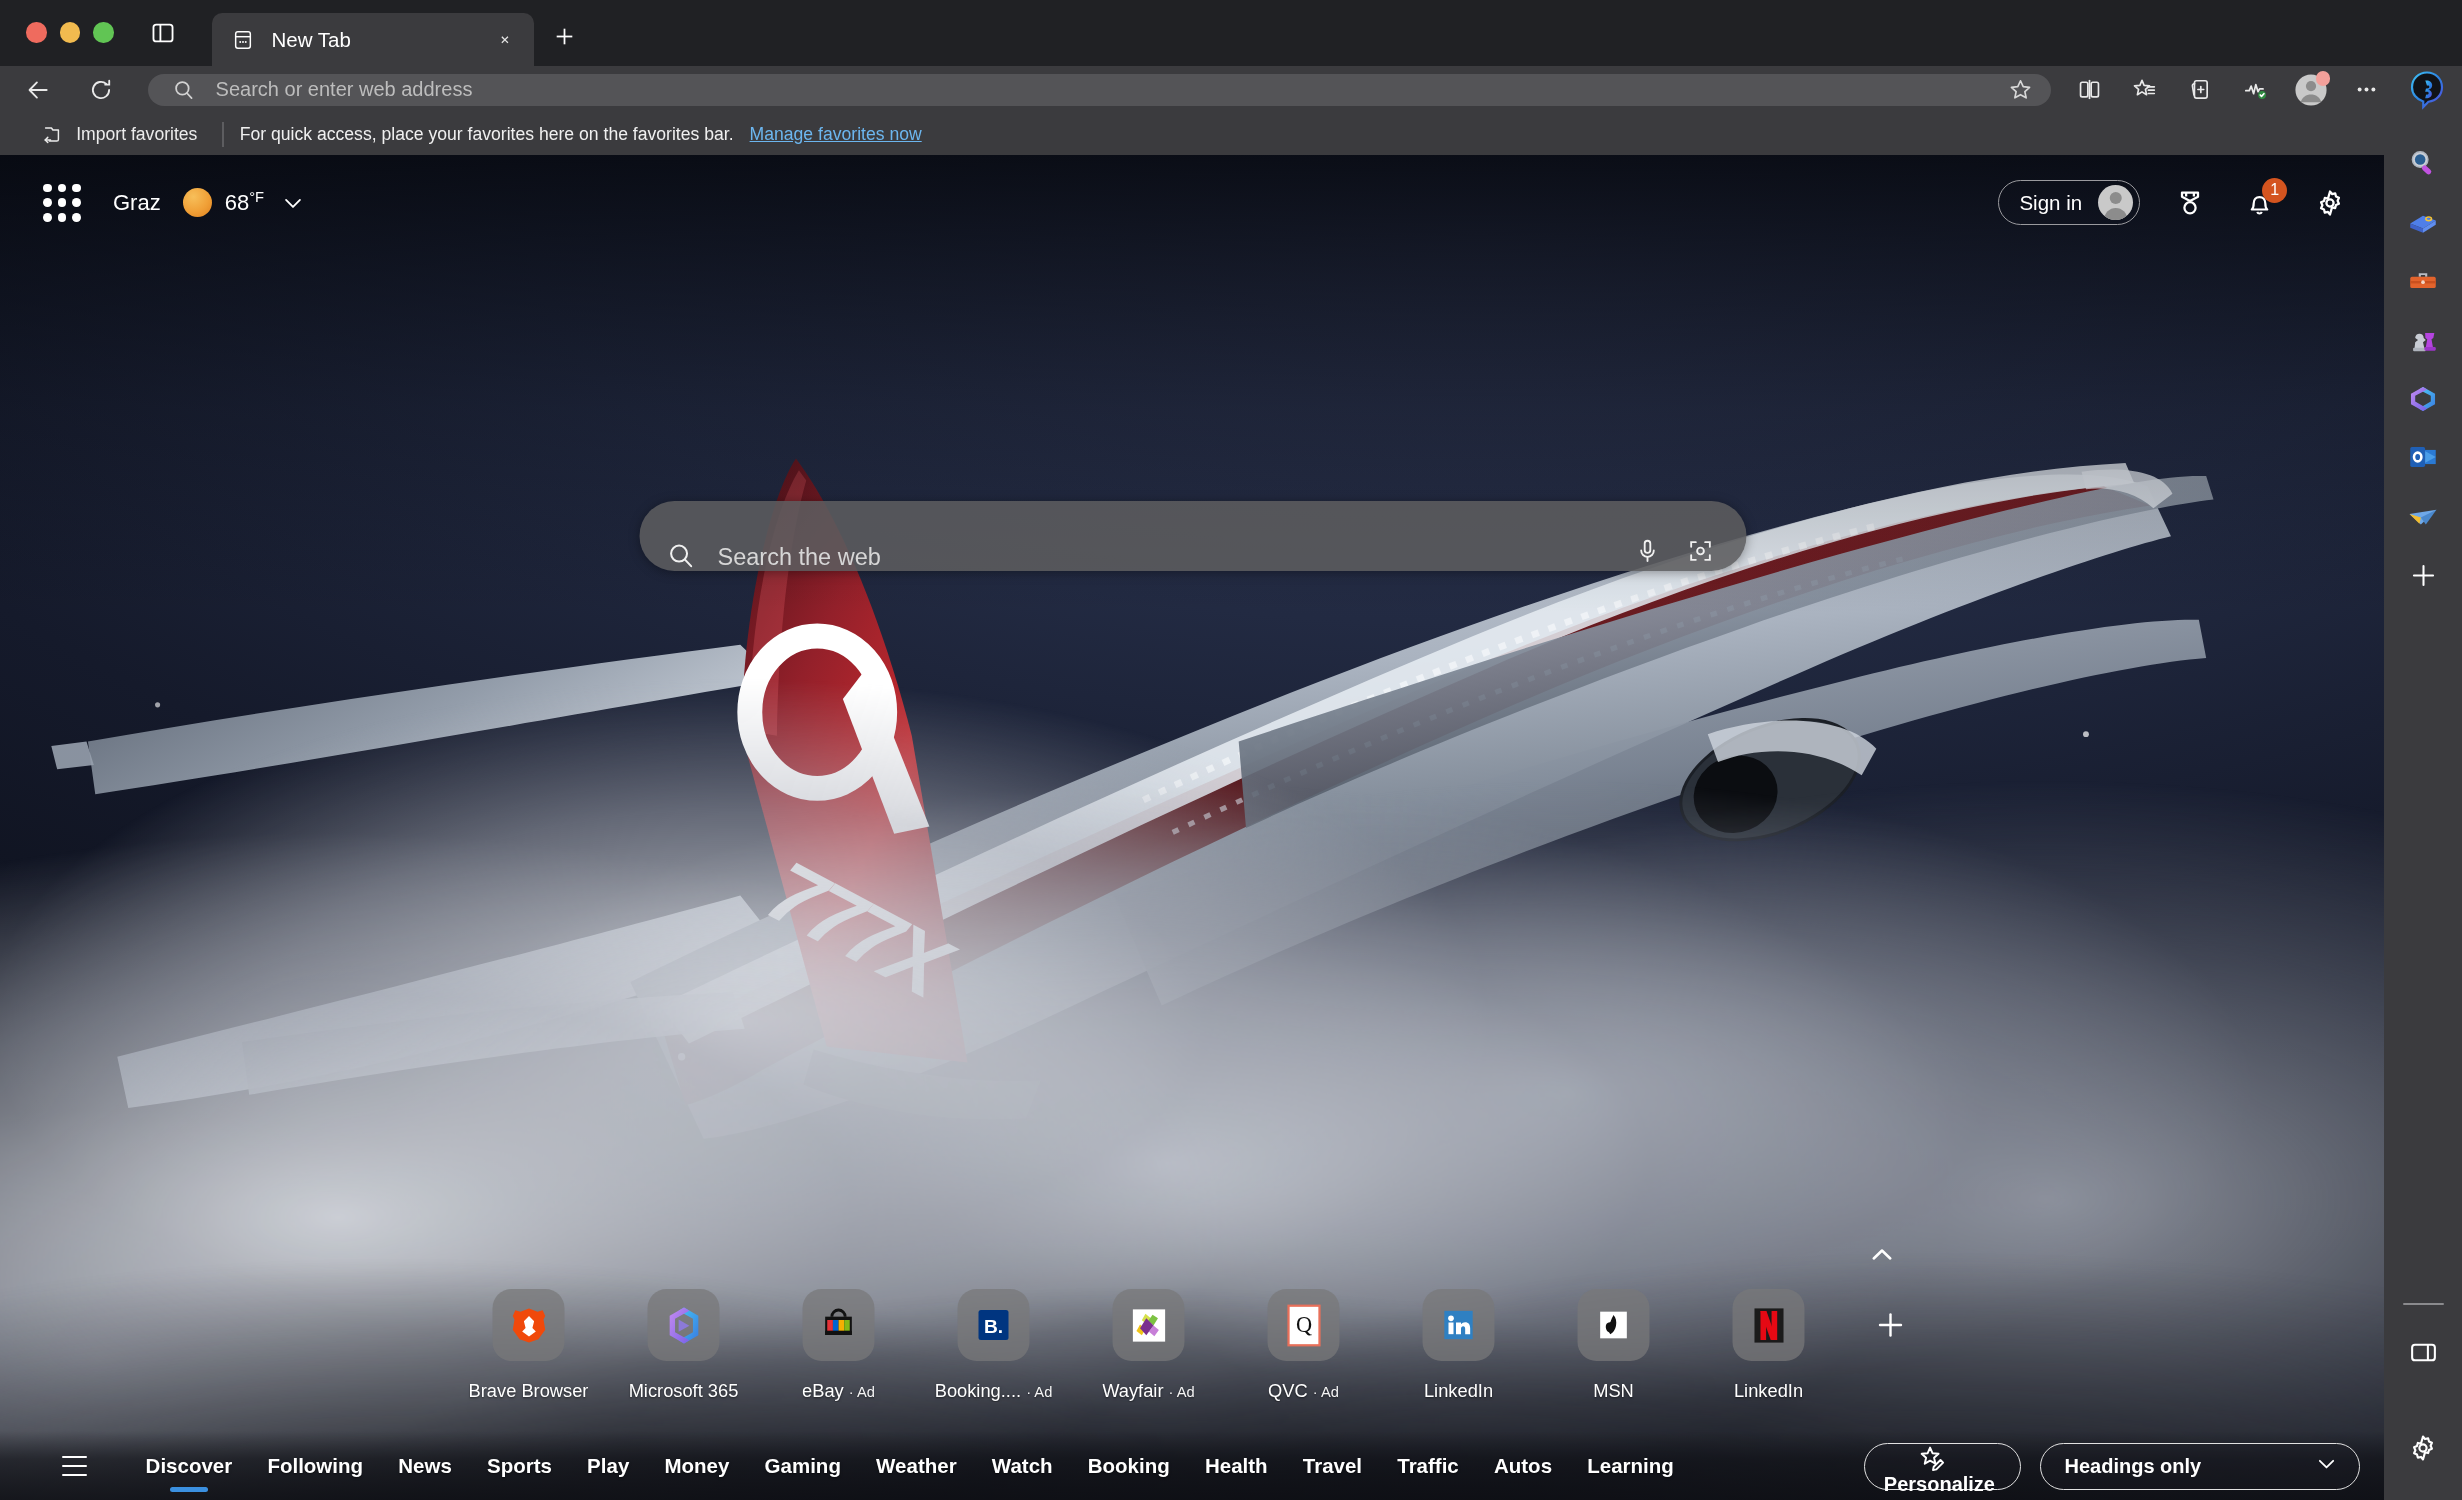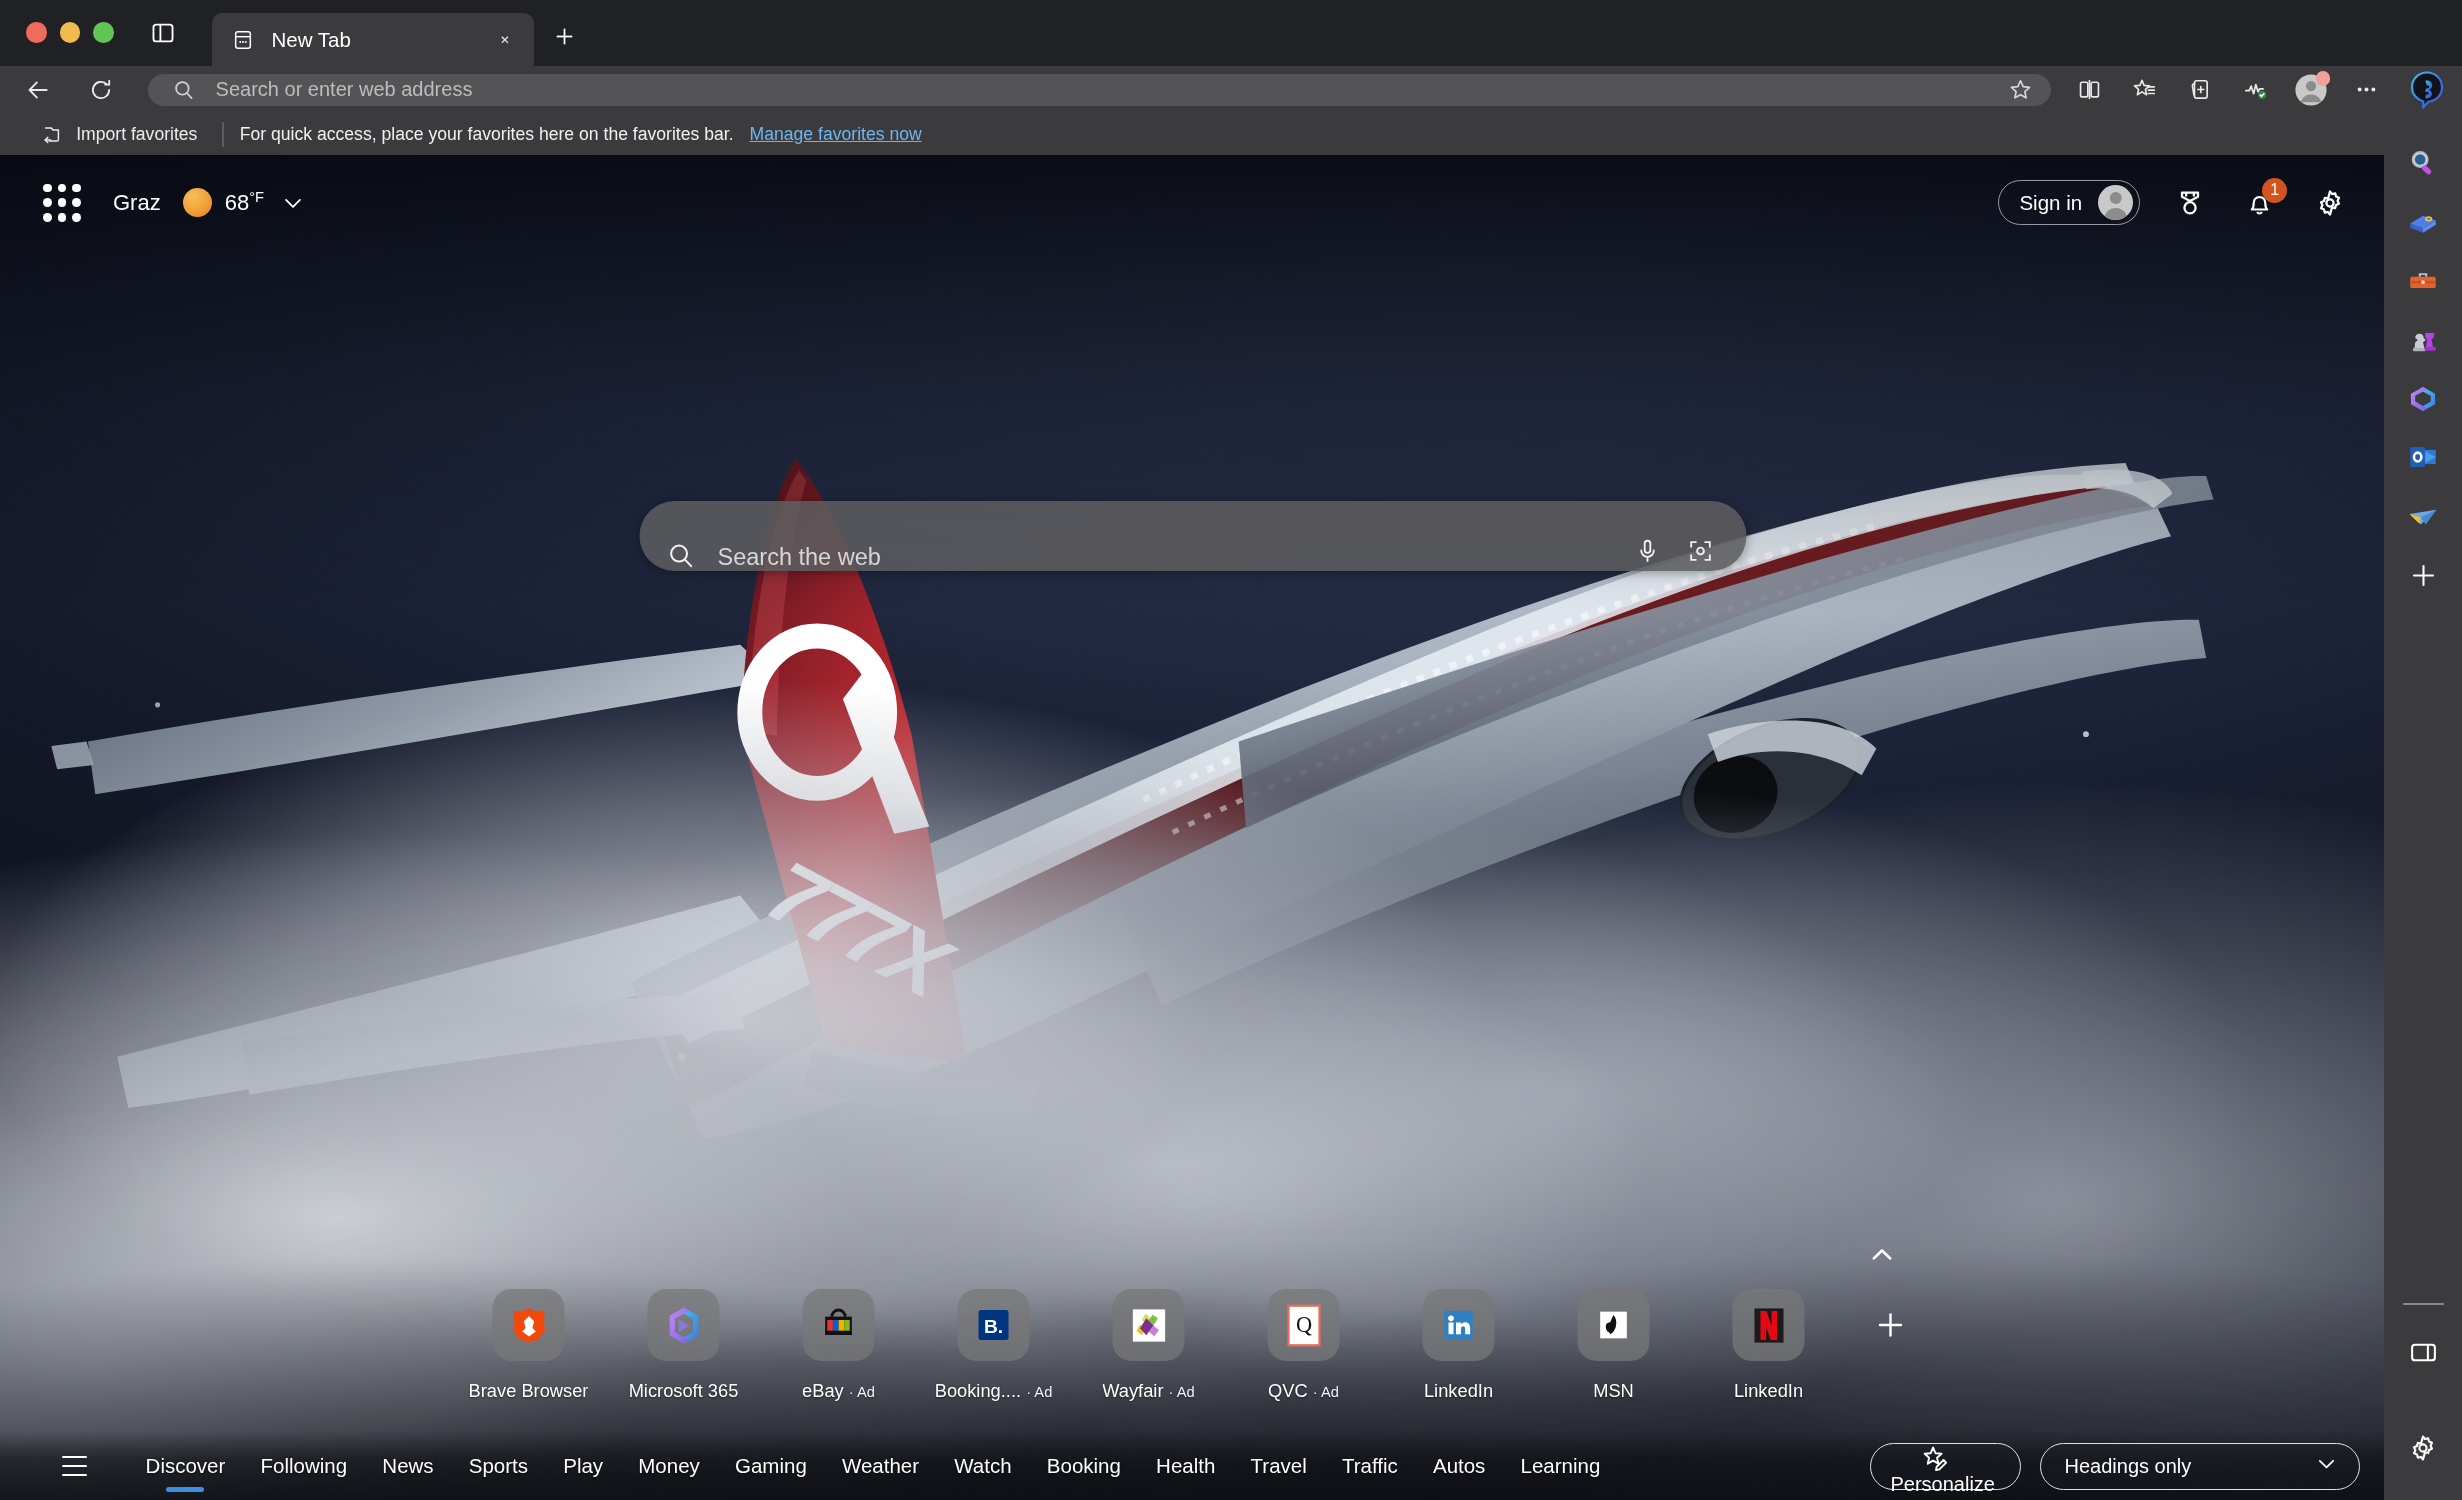--- a/index.html
+++ b/index.html
@@ -282,20 +282,21 @@
     z-index: 6;
   }
 
   
   #bottomnav {
     position: absolute; bottom: 0; left: 0; width: 100%; height: 70px;
     display: flex; align-items: center;
     background: linear-gradient(180deg, rgba(12,13,18,0.0) 0%, rgba(12,13,18,0.55) 40%, rgba(12,13,18,0.78) 100%);
     z-index: 6;
     padding: 0 25px 0 62px;
+    font-weight: bold;
   }
   #hamburger { width: 32px; height: 32px; display:flex;flex-direction:column;justify-content:center;gap:6.6px; flex:0 0 32px;}
   #hamburger i { display:block; height: 2.2px; background:#fff; border-radius:1.5px; }
   #hamburger i:nth-child(1){ width:25px; }
   #hamburger i:nth-child(2){ width:25px; }
   #hamburger i:nth-child(3){ width:25px; }
   #feednav { display: flex; align-items: center; margin-left: 34px; }
   .feed-item {
     position: relative;
     color: #fff; font-size: 20.5px;

